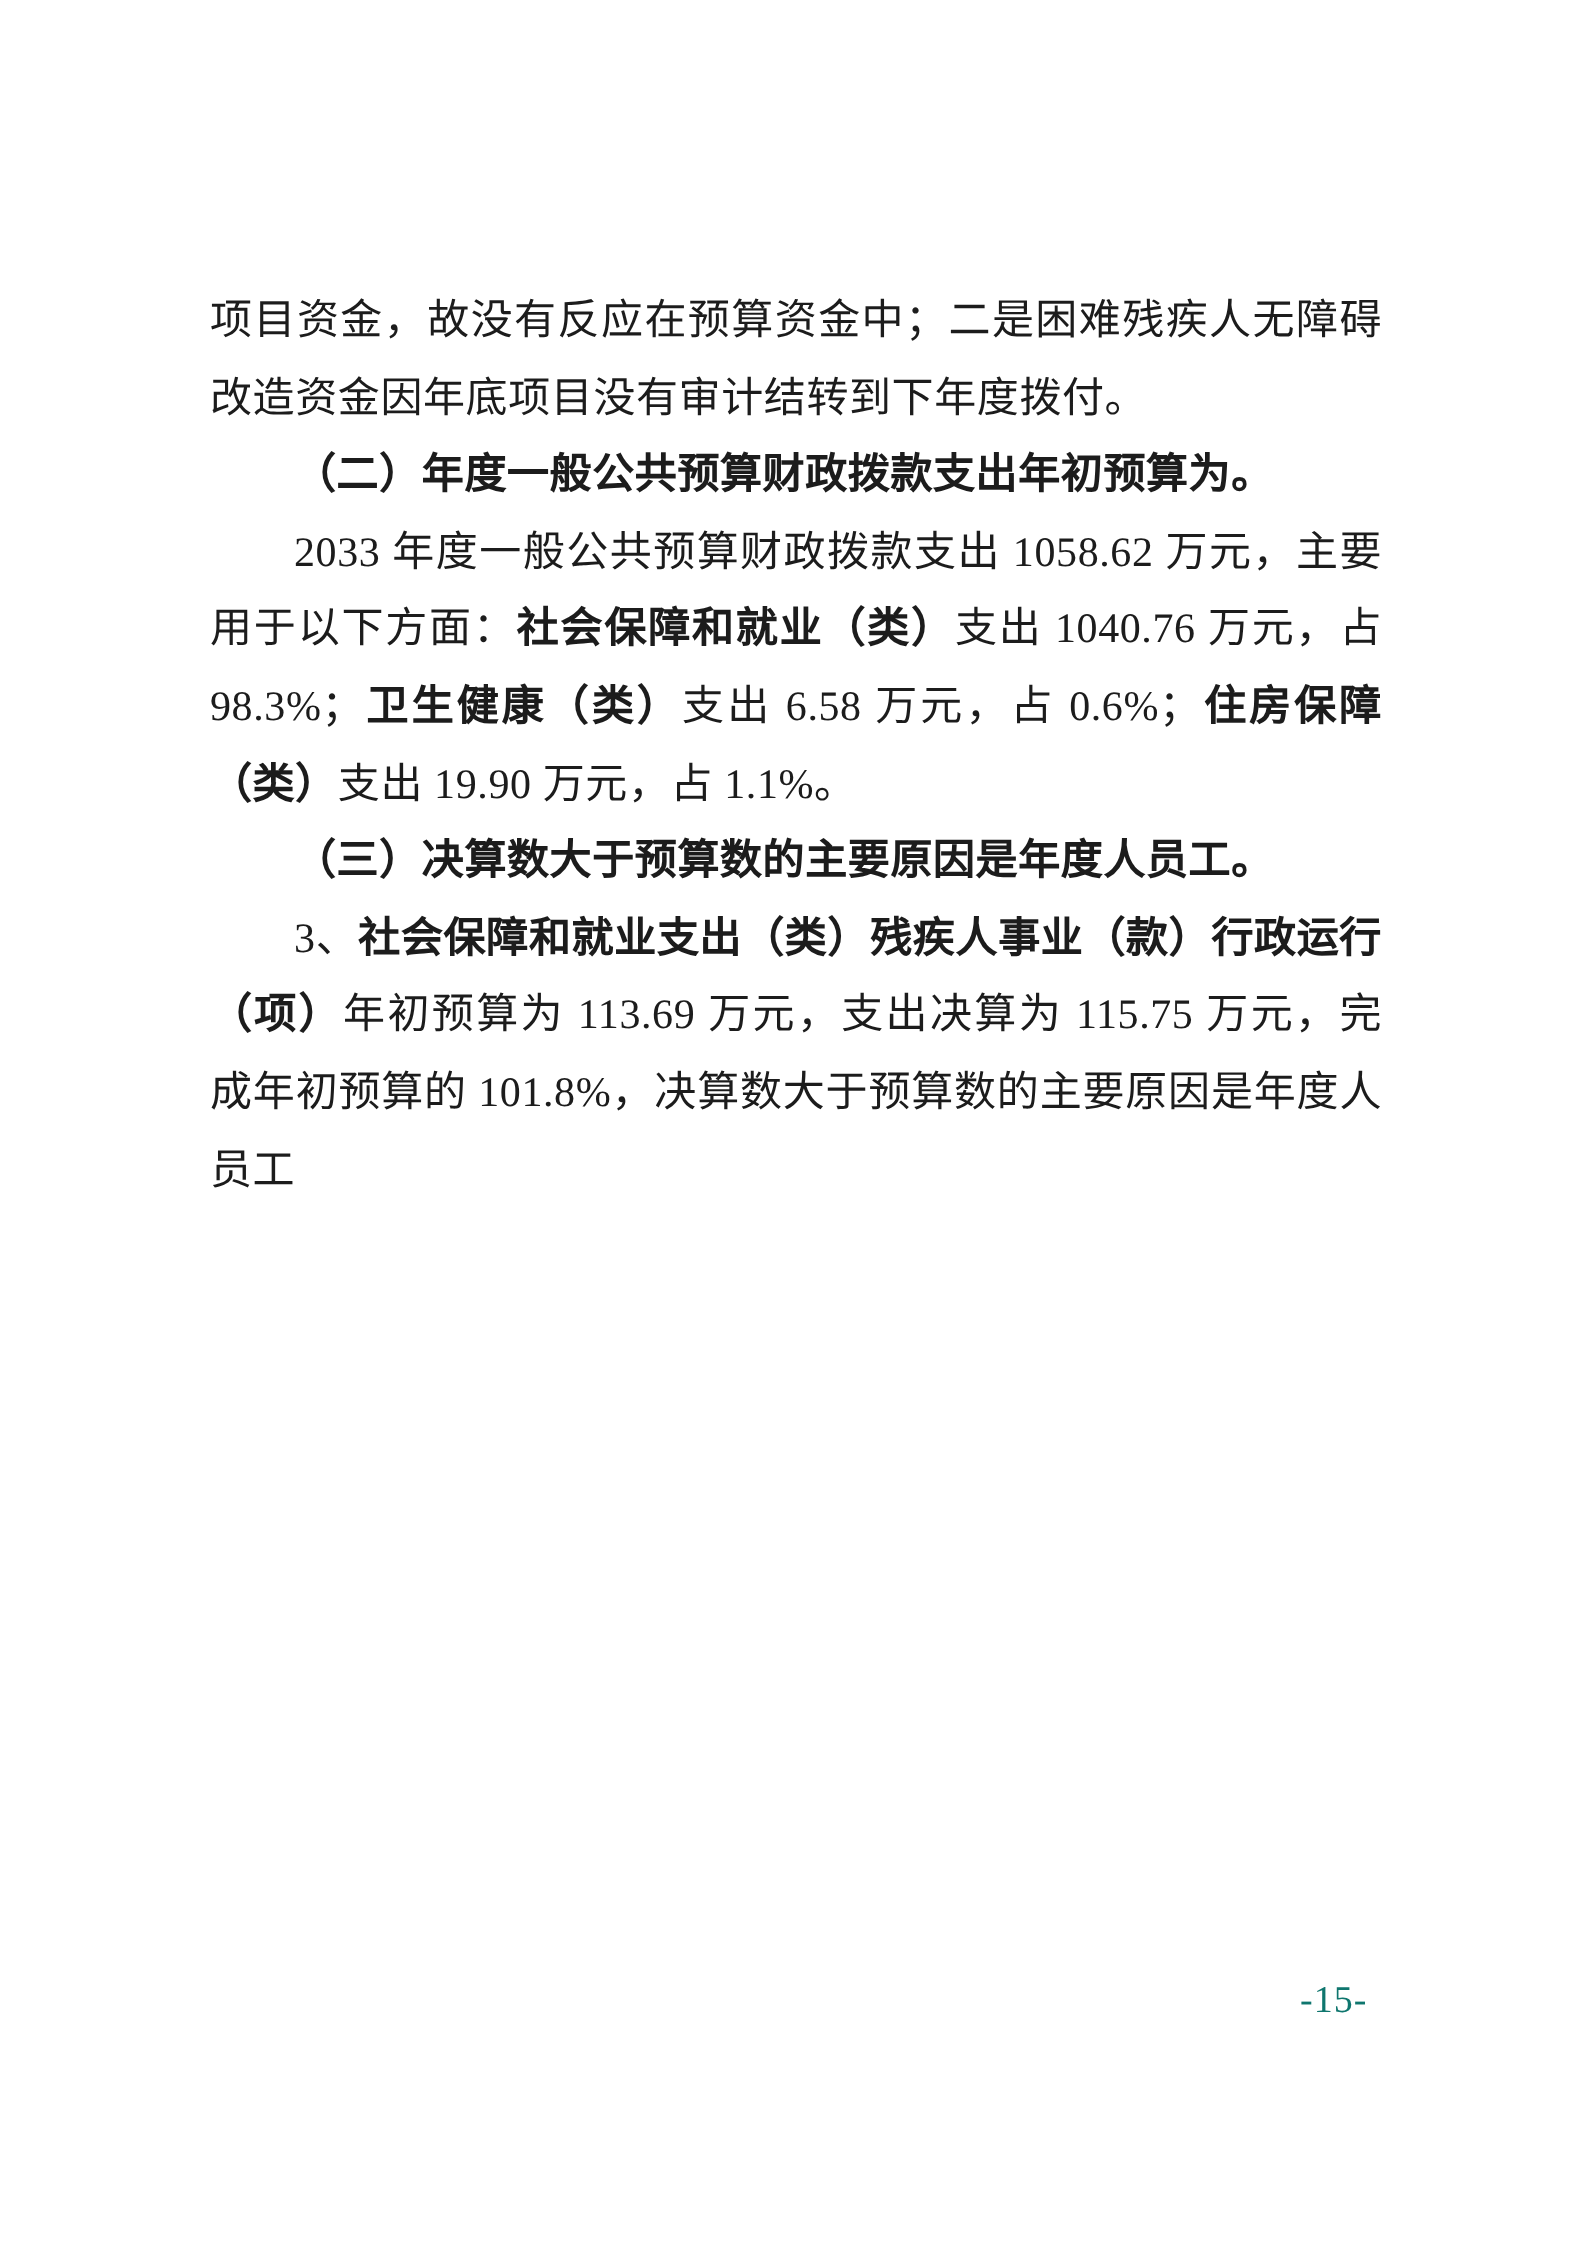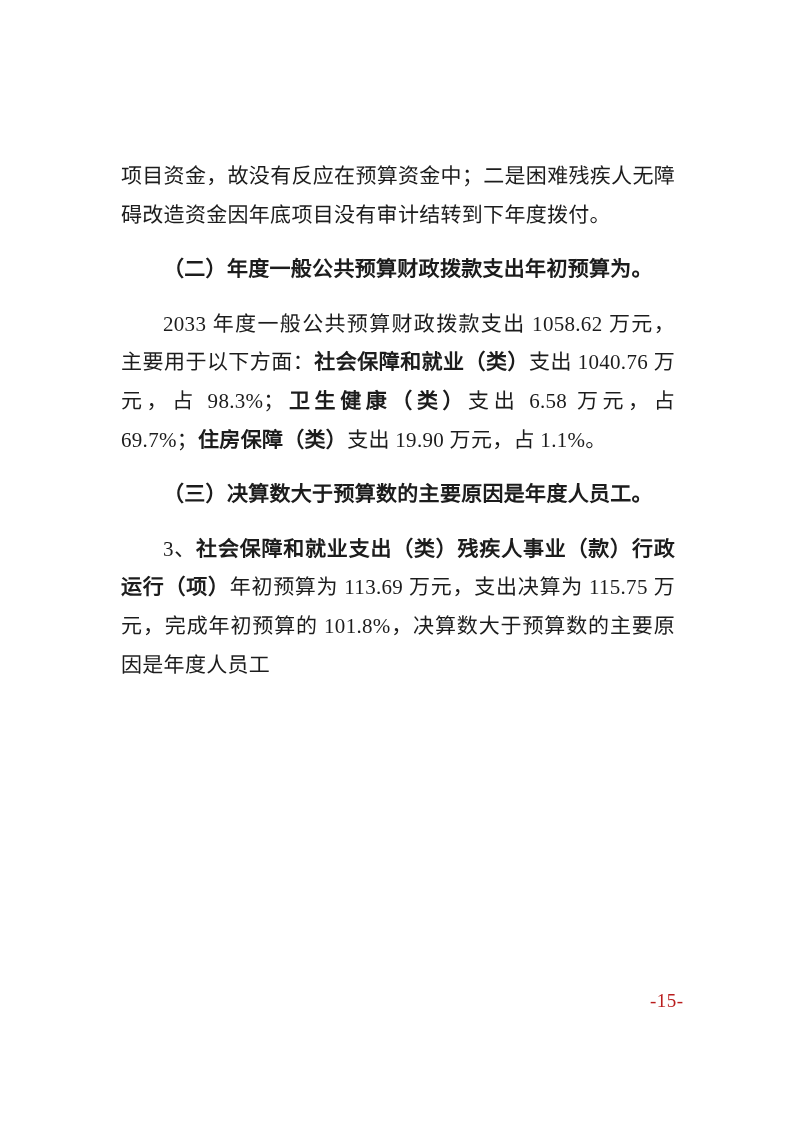--- a/index.html
+++ b/index.html
@@ -20,52 +20,52 @@
     position: absolute;
     left: 105px;
     top: 141px;
     width: 586px;
     font-size: 21px;
     line-height: 38.6px;
     text-align: justify;
     letter-spacing: 0.3px;
   }
   .content p {
-    margin: 16px;
+    margin: 0;
     padding: 0;
   }
   .indent {
     text-indent: 2em;
   }
   .heading {
     font-weight: bold;
   }
   .b {
     font-weight: bold;
   }
   .page-number {
     position: absolute;
     top: 990px;
     left: 650px;
     font-size: 19px;
     letter-spacing: 0.5px;
-    color: #b91c1c;
+    color: #0f766e;
   }
 </style>
 </head>
 <body>
 
 <div class="page">
   <div class="content">
 
     <p><span>项目资金，故没有反应在预算资金中；二是困难残疾人无障碍改造资金因年底项目没有审计结转到下年度拨付。</span></p>
 
     <p class="heading indent"><span>（二）年度一般公共预算财政拨款支出年初预算为。</span></p>
 
-    <p class="indent"><span>2033 年度一般公共预算财政拨款支出 1058.62 万元，主要用于以下方面：</span><span class="b">社会保障和就业（类）</span><span>支出 1040.76 万元，占 98.3%；</span><span class="b">卫生健康（类）</span><span>支出 6.58 万元，占 69.7%；</span><span class="b">住房保障（类）</span><span>支出 19.90 万元，占 1.1%。</span></p>
+    <p class="indent"><span>2033 年度一般公共预算财政拨款支出 1058.62 万元，主要用于以下方面：</span><span class="b">社会保障和就业（类）</span><span>支出 1040.76 万元，占 98.3%；</span><span class="b">卫生健康（类）</span><span>支出 6.58 万元，占 0.6%；</span><span class="b">住房保障（类）</span><span>支出 19.90 万元，占 1.1%。</span></p>
 
     <p class="heading indent"><span>（三）决算数大于预算数的主要原因是年度人员工。</span></p>
 
 
 
 
     <p class="indent"><span>3、</span><span class="b">社会保障和就业支出（类）残疾人事业（款）行政运行（项）</span><span>年初预算为 113.69 万元，支出决算为 115.75 万元，完成年初预算的 101.8%，决算数大于预算数的主要原因是年度人员工</span></p>
 
   </div>
 

